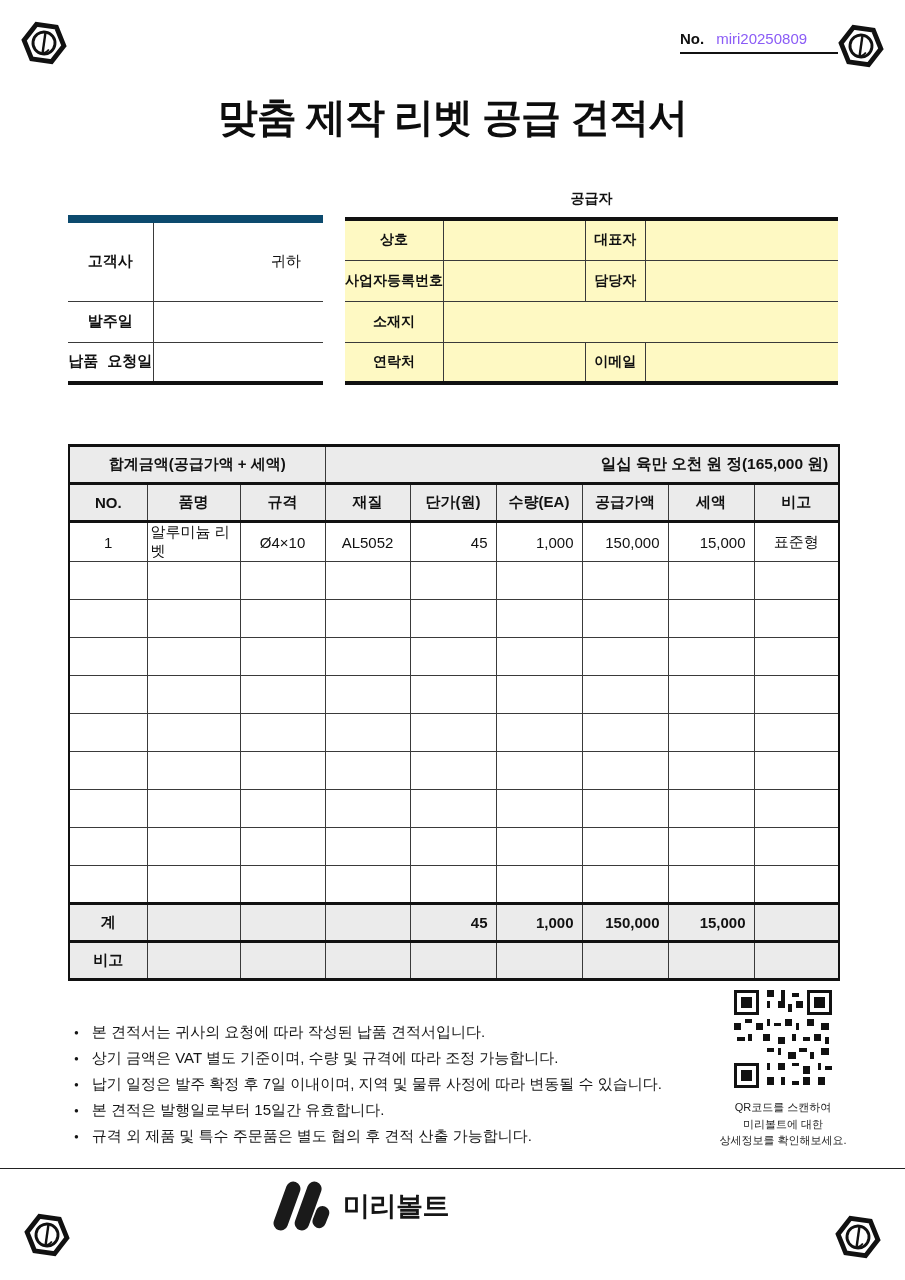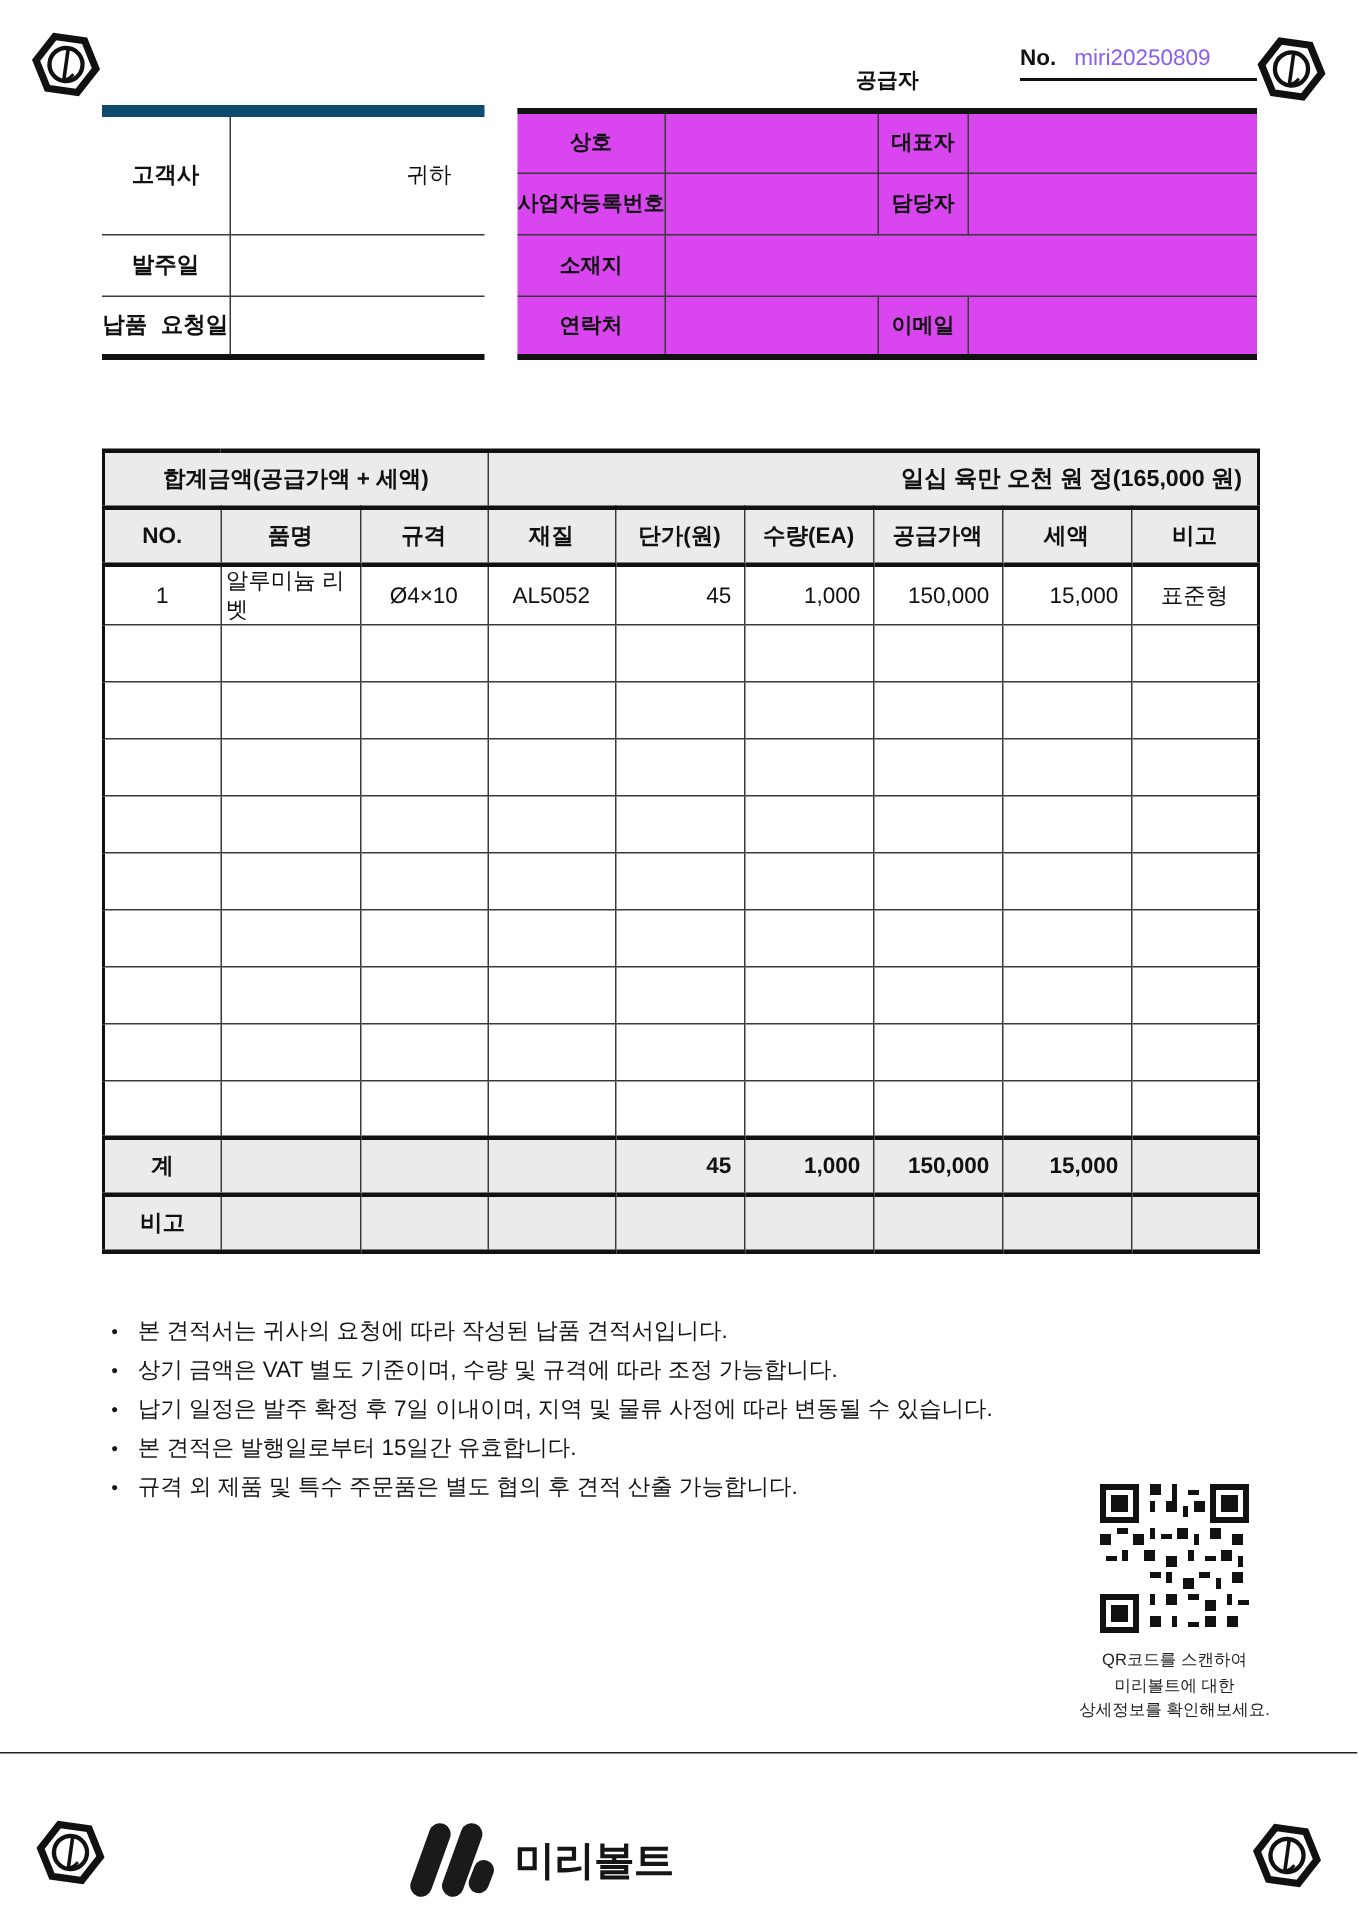--- a/index.html
+++ b/index.html
@@ -31,21 +31,21 @@
   .customer-table { width:255px; border-top:8px solid #0c4a6e;font-family:Liberation Mono, monospace; }
   .customer-table td { border-bottom:1px solid #3a3a3a; font-size:15px; height:41px; }
   .customer-table tr:first-child td { height:82px; }
   .customer-table tr:last-child td { border-bottom:4px solid #111; }
   .customer-table .lbl { width:85px; text-align:center; font-weight:700;
     border-right:1.5px solid #3a3a3a; white-space:nowrap; }
   .customer-table .val { text-align:right; padding-right:22px; }
 
   .supplier-wrap { margin-left:22px; width:493px; }
   .supplier-caption { text-align:center; font-weight:700; font-size:14px; padding-bottom:9px; }
-  .supplier-table { width:493px; border-top:4px solid #111; background:#d946ef; }
+  .supplier-table { width:493px; border-top:4px solid #111; background:#fef9c3; }
   .supplier-table td { border-bottom:1px solid #3a3a3a; height:41px; font-size:14px; white-space:nowrap; }
   .supplier-table tr:last-child td { border-bottom:4px solid #111; }
   .supplier-table .lbl { font-weight:700; text-align:center; border-right:1.5px solid #3a3a3a; }
   .supplier-table .vr { border-right:1.5px solid #3a3a3a; }
   .supplier-table .c1 { width:98px; } .supplier-table .c2 { width:142px; }
   .supplier-table .c3 { width:60px; } .supplier-table .c4 { width:193px; }
 
   .main-table { margin:59px 12px 0 68px; width:770px; table-layout:fixed; }
   .main-table td { border:1px solid #3a3a3a; height:38px; font-size:15px; padding:0 8px; overflow:hidden; }
   .main-table td:first-child { border-left:2px solid #111; }
@@ -63,21 +63,21 @@
 
   .notes { margin:42px 0 0 74px; list-style:none; width:600px; }
   .notes li { display:flex; align-items:baseline; font-size:15px; margin-bottom:7px; color:#151515; }
   .notes li::before { content:"●"; font-size:8px; margin-right:13px; position:relative; top:-2px; }
 
   .qr-block { position:absolute; left:708px; top:986px; width:150px; text-align:center; }
   .qr-block svg { width:106px; height:106px; display:block; margin:0 auto; }
   .qr-caption { margin-top:7px; font-size:11px; line-height:16.5px; color:#222; }
 
   .footer-line { position:absolute; top:1168px; left:0; width:905px; border-top:1.5px solid #222; }
-  .logo-row { position:absolute; top:1212px; left:0; width:717px; height:56px;
+  .logo-row { position:absolute; top:1178px; left:0; width:717px; height:56px;
     display:flex; justify-content:center; align-items:center; gap:13px; }
   .logo-text { font-size:27px; font-weight:800; letter-spacing:-0.5px; color:#151515; }
 </style>
 </head>
 <body>
 
 <div class="page">
 
   <svg class="corner-icon corner-tl" viewBox="0 0 48 48">
     <g transform="rotate(8 24 24)" stroke="#111" fill="none">
@@ -110,20 +110,21 @@
       <line x1="24" y1="13.5" x2="24" y2="34.5" stroke-width="2.5"></line>
       <path d="M30 30 q-2 3.5 -5 4.5" stroke-width="2"></path>
     </g>
   </svg>
 
   <div class="doc-no">
     <span class="no-label">No.</span>
     <span class="no-value">miri20250809</span>
   </div>
 
+  <div class="title">맞춤 제작 리벳 공급 견적서</div>
 
   <div class="info-section">
     <table class="customer-table">
       <tbody>
         <tr>
           <td class="lbl">고객사</td>
           <td class="val">귀하</td>
         </tr>
         <tr>
           <td class="lbl">발주일</td>

